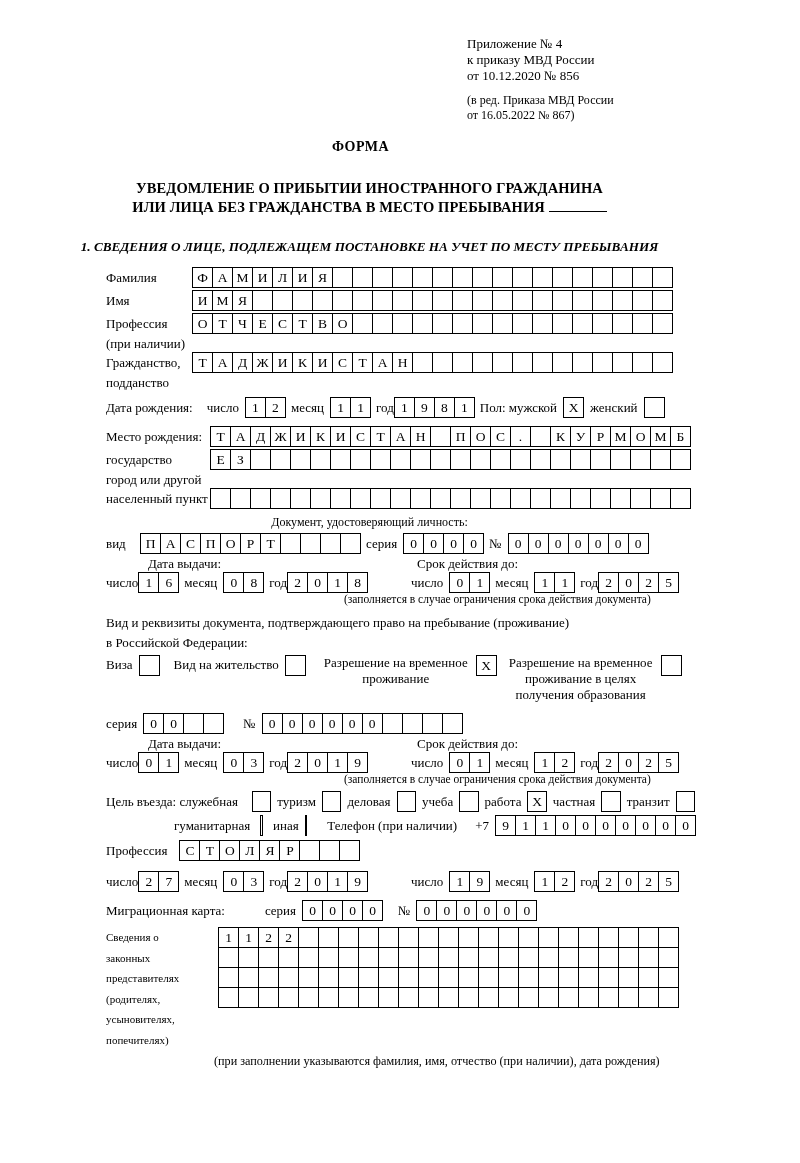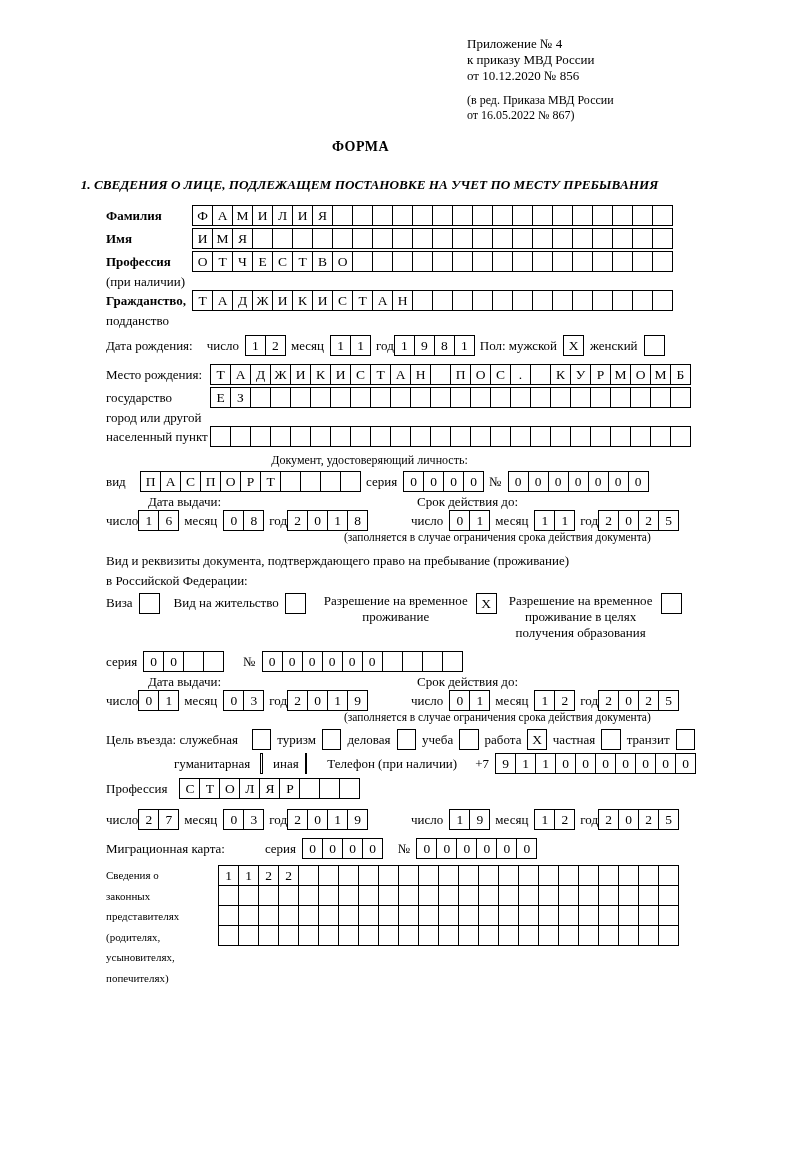--- a/index.html
+++ b/index.html
@@ -88,38 +88,42 @@
     border: 1px solid #000;
     display: inline-block;
     text-align: center;
     line-height: 19px;
     font-size: 13.5px;
     vertical-align: middle;
   }
   .center { text-align: center; }
   .note { font-size: 11.5px; }
   .bold { font-weight: normal; }
-  .indent-name { width: 86px; display:inline-block;font-weight:bold; }
+  .indent-name { width: 86px; display:inline-block; }
   .spacer14 { width: 14px; }
 </style>
 </head>
 <body>
 
 <div class="page">
 
   <div class="hdr">
     <div>Приложение № 4</div>
     <div>к приказу МВД России</div>
     <div>от 10.12.2020 № 856</div>
     <div class="sub">(в ред. Приказа МВД России</div>
     <div class="sub" style="margin-top:0">от 16.05.2022 № 867)</div>
   </div>
 
   <div class="forma">ФОРМА</div>
 
+  <div class="title">
+    <div>УВЕДОМЛЕНИЕ О ПРИБЫТИИ ИНОСТРАННОГО ГРАЖДАНИНА</div>
+    <div><span>ИЛИ ЛИЦА БЕЗ ГРАЖДАНСТВА В МЕСТО ПРЕБЫВАНИЯ</span> <span class="ul"></span></div>
+  </div>
 
   <div class="section-title">1. СВЕДЕНИЯ О ЛИЦЕ, ПОДЛЕЖАЩЕМ ПОСТАНОВКЕ НА УЧЕТ ПО МЕСТУ ПРЕБЫВАНИЯ</div>
 
   <div class="row" style="margin-left:62px">
     <span class="lbl indent-name">Фамилия</span>
     <span class="boxes">
       <span class="bx">Ф</span>
       <span class="bx">А</span>
       <span class="bx">М</span>
       <span class="bx">И</span>
@@ -758,14 +762,17 @@
         <span class="bx"></span>
         <span class="bx"></span>
         <span class="bx"></span>
         <span class="bx"></span>
         <span class="bx"></span>
         <span class="bx"></span>
       </div>
     </div>
   </div>
 
+  <div class="row" style="margin-left:170px;margin-top:4px">
+    <span class="lbl" style="font-size:12.2px">(при заполнении указываются фамилия, имя, отчество (при наличии), дата рождения)</span>
+  </div>
 
 </div>
 
 </body></html>

